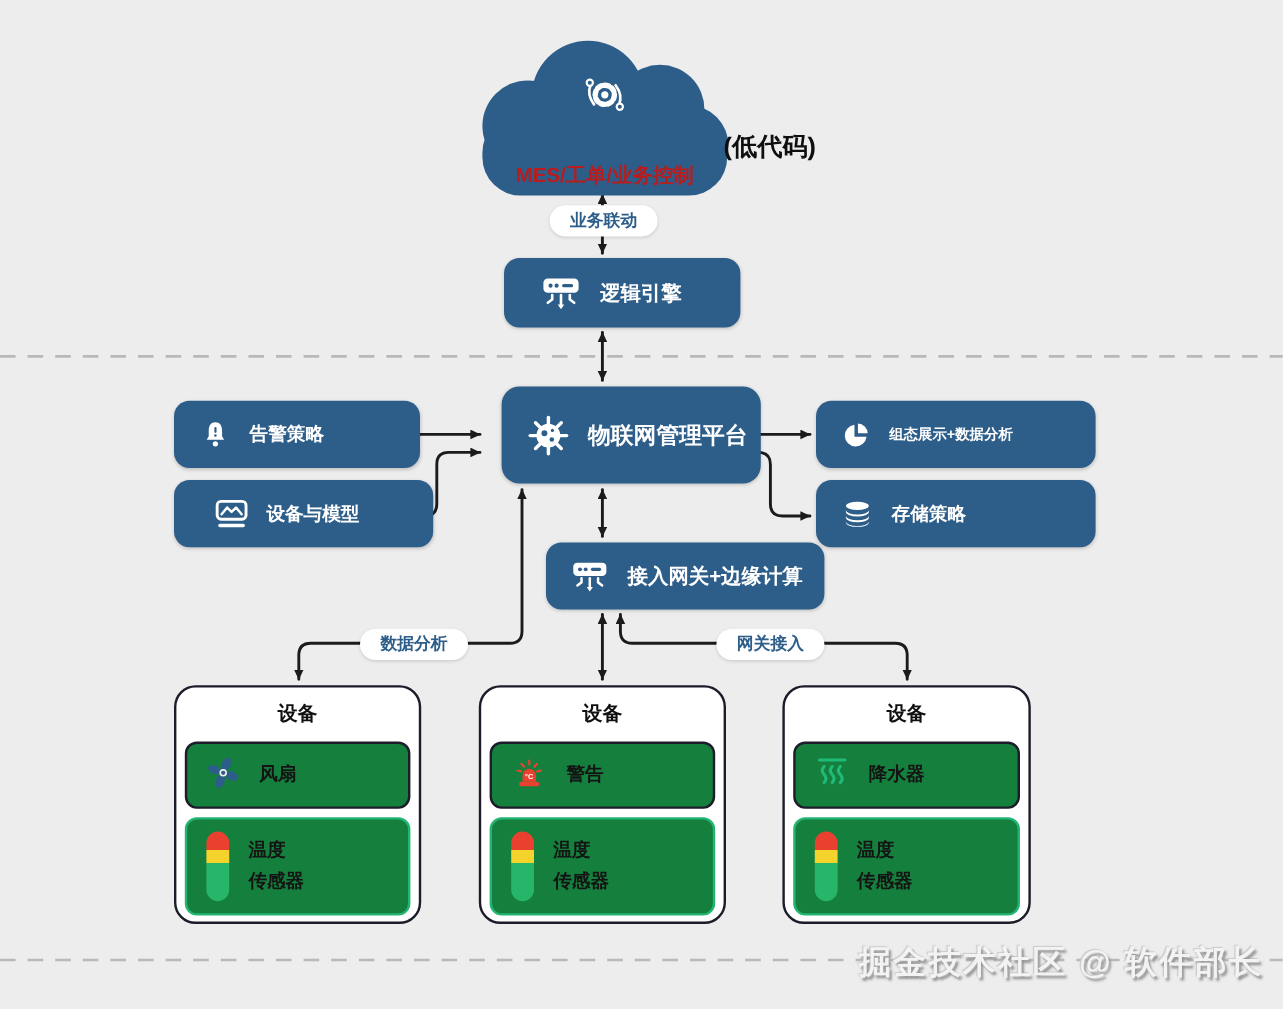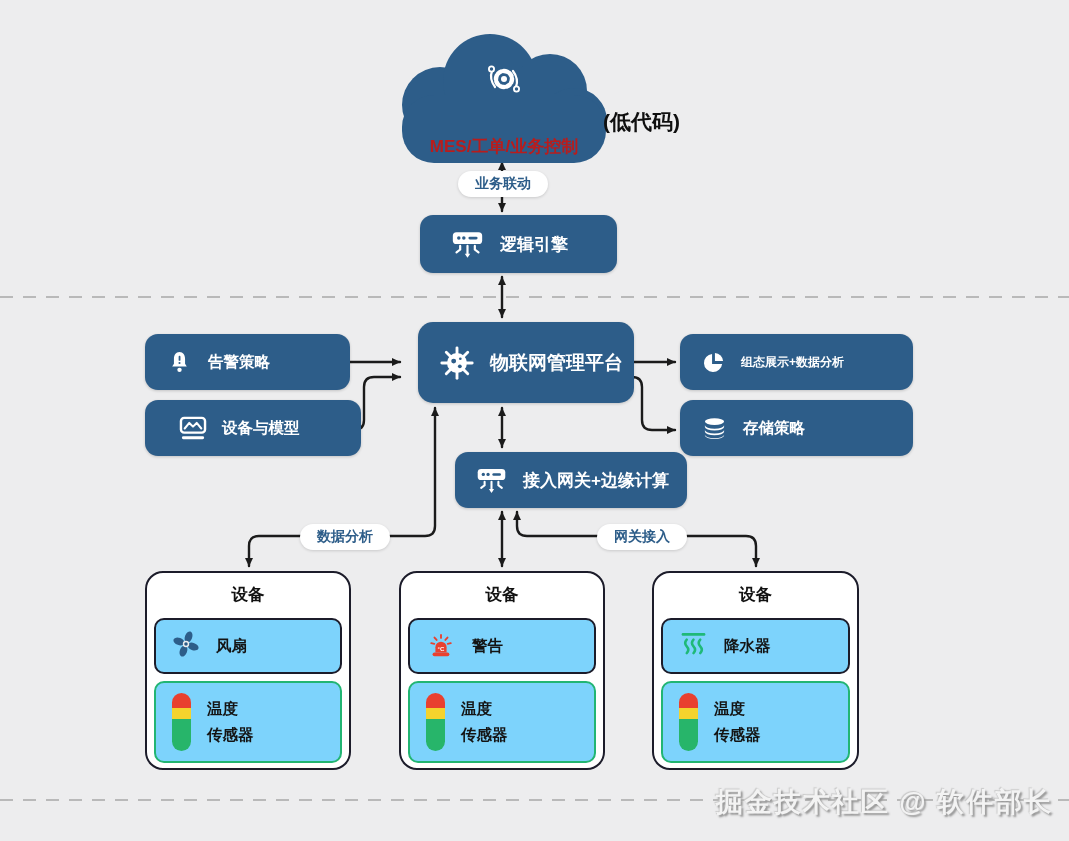--- a/index.html
+++ b/index.html
@@ -14,21 +14,21 @@
         justify-content:center;color:#2d5d89;font-weight:700;font-size:14px;box-shadow:0 1px 3px rgba(0,0,0,.15);}
   .cloud-wrap{position:absolute;left:398px;top:33px;width:212px;height:132px;z-index:2;}
   .cloud-wrap svg.cloudshape{position:absolute;left:0;top:0;}
   .cloud-icon{position:absolute;left:84px;top:24px;z-index:3;}
   .cloud-label{position:absolute;left:0;top:102px;width:212px;text-align:center;color:#b91c1c;
                font-size:17px;font-weight:700;z-index:3;white-space:nowrap;}
   .side-note{position:absolute;left:603px;top:108px;z-index:2;font-size:21px;font-weight:700;color:#0f0f0f;}
   .card{position:absolute;z-index:2;background:#ffffff;border:2px solid #1c1c2a;border-radius:18px;
         box-sizing:border-box;}
   .card-title{text-align:center;font-size:16.5px;font-weight:700;color:#111;margin-top:11px;}
-  .inner{position:absolute;left:7px;right:7px;box-sizing:border-box;border-radius:10px;background:#7dd3fc;
+  .inner{position:absolute;left:7px;right:7px;box-sizing:border-box;border-radius:10px;background:#15803d;
          display:flex;align-items:center;padding-left:16px;gap:16px;}
   .inner-a{top:45px;height:56px;border:2px solid #1c1c2a;}
   .inner-b{top:108px;height:82px;border:2.5px solid #22b573;}
   .inner-label{font-size:15.5px;font-weight:700;color:#141414;white-space:pre-line;line-height:1.65;}
   .temp-capsule{width:19px;height:58px;border-radius:9.5px;
       background:linear-gradient(to bottom,#e9402f 0%,#e9402f 26%,#f4d32d 26%,#f4d32d 45%,#27b56a 45%,#27b56a 100%);}
   .watermark{position:absolute;right:16px;top:784px;z-index:2;font-size:27px;font-weight:700;letter-spacing:2px;
       color:#f3f3f3;text-shadow:2px 2px 2px #969696, -1px -1px 1px #c9c9c9;white-space:nowrap;}
 </style>
 </head>

